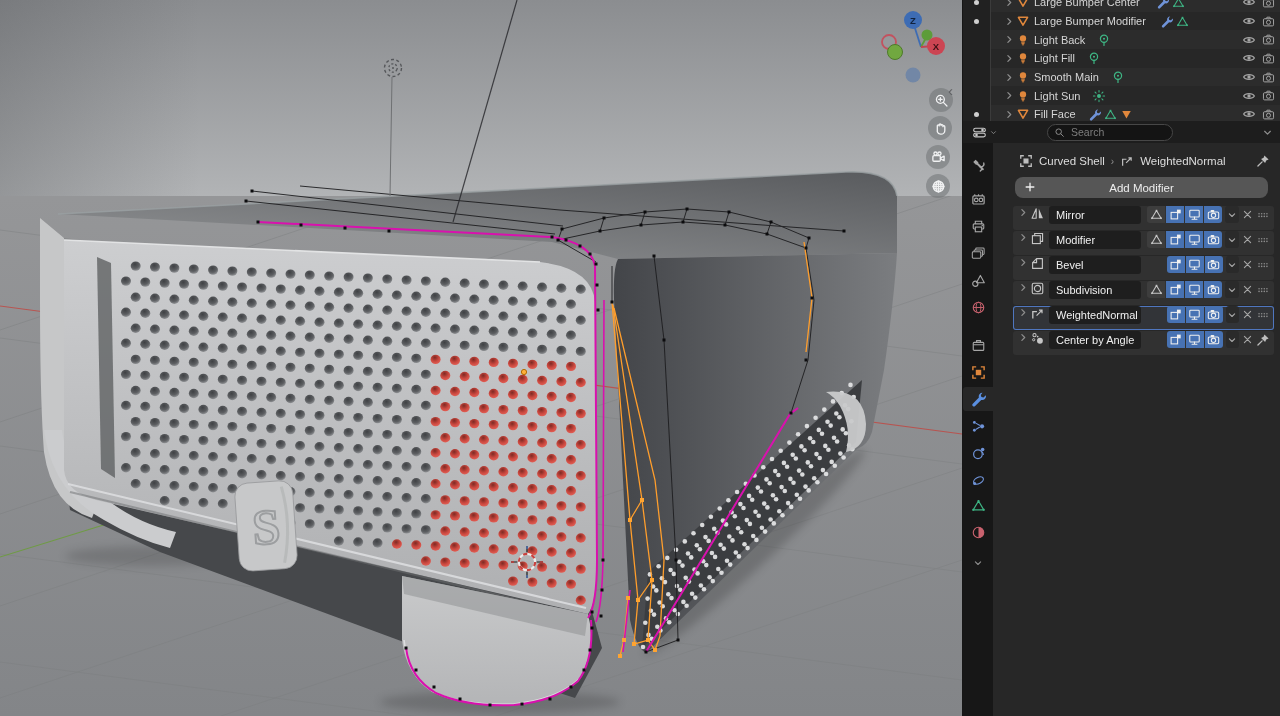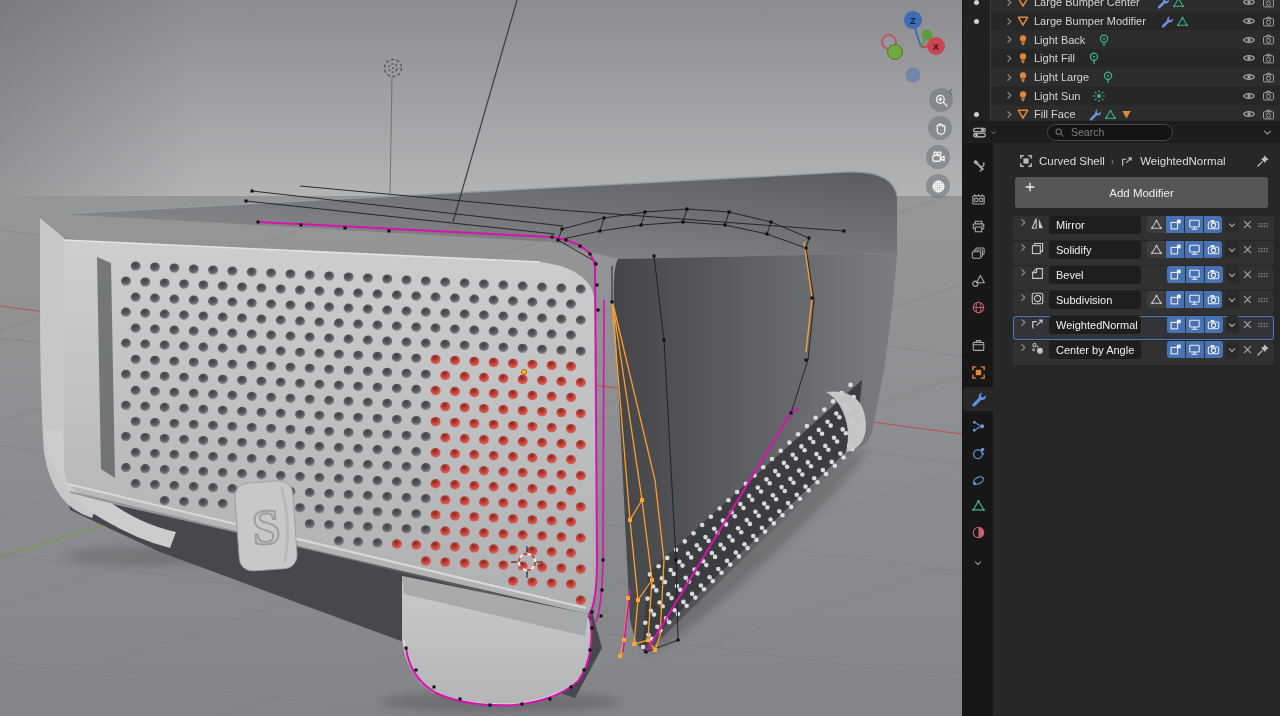--- a/index.html
+++ b/index.html
@@ -37,21 +37,21 @@
     font-family:"Liberation Sans",sans-serif;}
   .p-search input::placeholder{color:#7e7e7e;}
   .p-body{position:relative;height:573px;}
   .tabcol{position:absolute;left:0;top:0;bottom:0;width:30px;background:#171717;}
   .tab{position:absolute;left:0;width:30px;height:24px;display:flex;align-items:center;justify-content:center;}
   .tab.active{background:#272727;border-radius:3px 0 0 3px;}
   .p-main{position:absolute;left:30px;top:0;right:0;bottom:0;padding-left:12px;}
   .bcrumb{display:flex;align-items:center;gap:6px;margin:11px 10px 0 14px;font-size:11.5px;color:#dddddd;}
   .bc-sep{color:#8f8f8f;font-size:10px;}
   .bc-pin{margin-left:auto;}
-  .addmod{position:relative;margin:9px 12px 0 10px;height:31px;background:#565656;border-radius:3px;
+  .addmod{position:relative;margin:9px 12px 0 10px;height:21px;background:#565656;border-radius:8px;
     color:#ededed;font-size:11.5px;display:flex;align-items:center;justify-content:center;}
   .addmod .plus{position:absolute;left:8px;top:3px;}
   .modlist{margin-top:8px;}
   .mrow{display:flex;align-items:flex-start;height:24px;background:#313131;border-radius:3px;margin:0 6px 1px 8px;padding:0 4px;box-sizing:border-box;}
   .mrow.active{box-shadow:inset 0 0 0 1px #4f76bf;background:#323438;}
   .mname{width:92px;height:18px;background:#1e1e1e;border-radius:3px;color:#f0f0f0;font-size:11px;
     line-height:18px;padding:0 7px;margin-left:4px;white-space:nowrap;overflow:hidden;}
   .bgrp{display:flex;align-items:center;margin-left:6px;gap:1px;}
   .btn{width:18px;height:17px;display:flex;align-items:center;justify-content:center;background:#4772b3;}
   .btn.dark{background:#3d3d3d;}
@@ -1273,21 +1273,21 @@
         <span class="ic c-faint">
             <svg width="13" height="13">
               <use href="#i-chevr"></use>
             </svg>
           </span>
         <span class="ic c-orange">
             <svg width="14" height="14">
               <use href="#i-light"></use>
             </svg>
           </span>
-        <span class="lbl">Light Large</span>
+        <span class="lbl">Smooth Main</span>
         <span class="oex" style="margin-left:12px">
           <span class="ic c-green">
               <svg width="14" height="14">
                 <use href="#i-plight"></use>
               </svg>
             </span>
         </span>
         <span class="o-right">
           <span class="ic c-dim">
               <svg width="14" height="14">
@@ -1574,21 +1574,21 @@
             <span class="ic c-faint">
                 <svg width="13" height="13">
                   <use href="#i-chevr"></use>
                 </svg>
               </span>
             <span class="ic c-mod">
                 <svg width="15" height="15">
                   <use href="#i-solid"></use>
                 </svg>
               </span>
-            <div class="mname">Solidify</div>
+            <div class="mname">Modifier</div>
             <span class="bgrp">
               <span class="btn dark first c-mod">
                   <svg width="13" height="13">
                     <use href="#i-meshdata"></use>
                   </svg>
                 </span>
               <span class="btn c-white">
                   <svg width="13" height="13">
                     <use href="#i-editmode"></use>
                   </svg>

